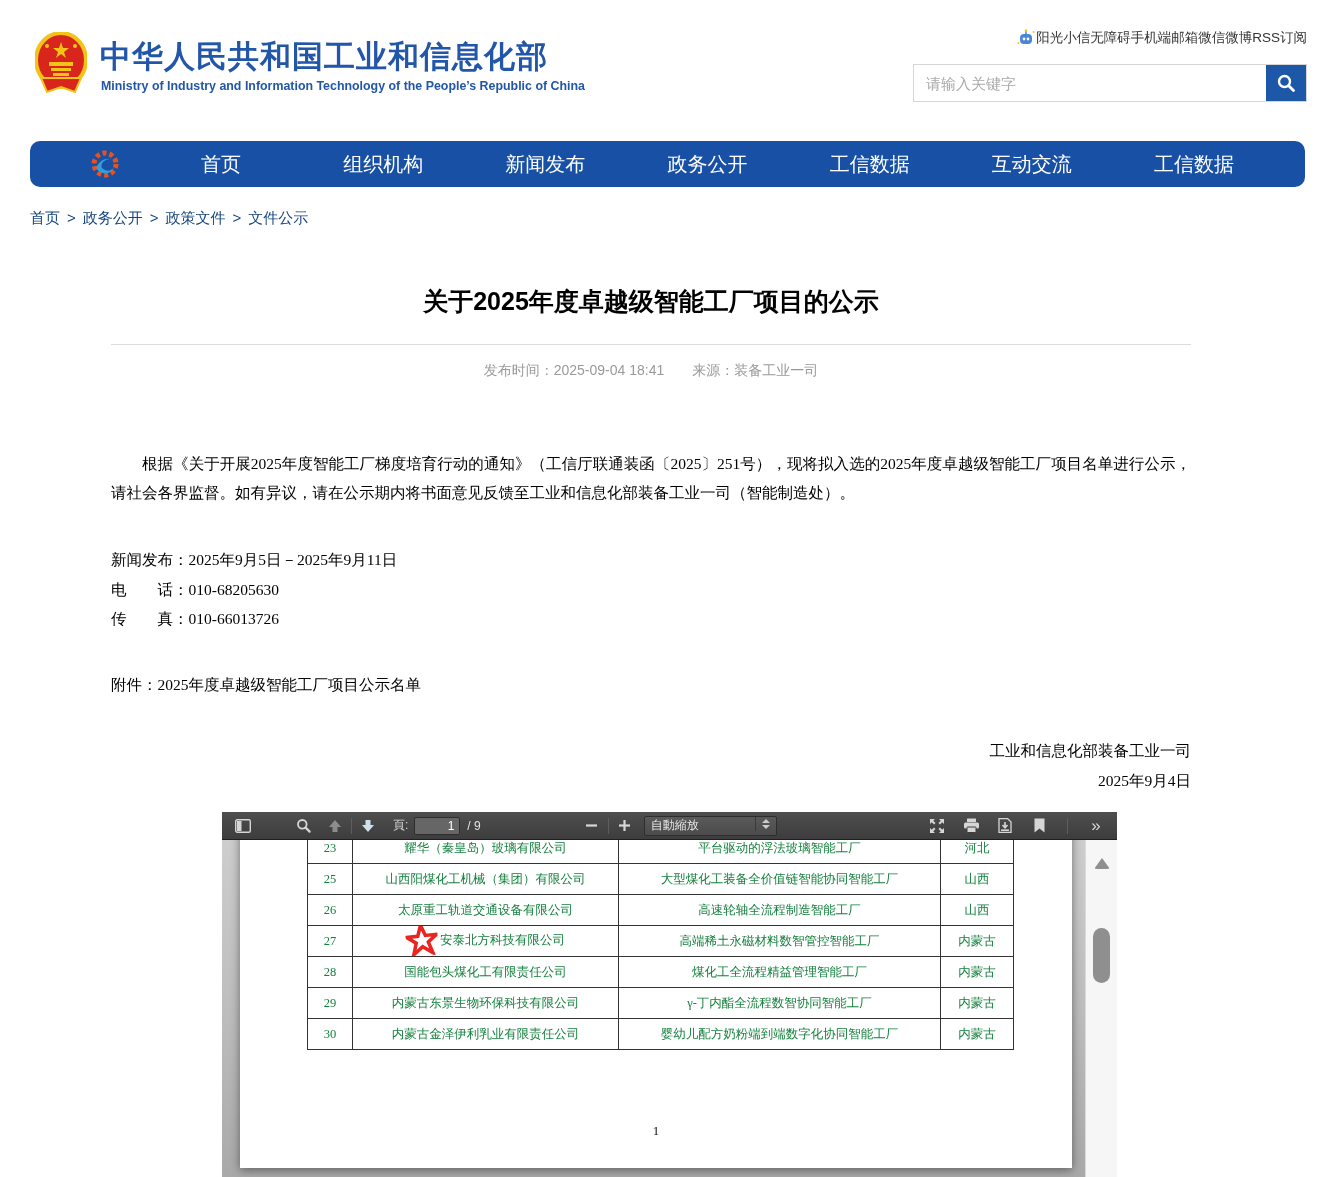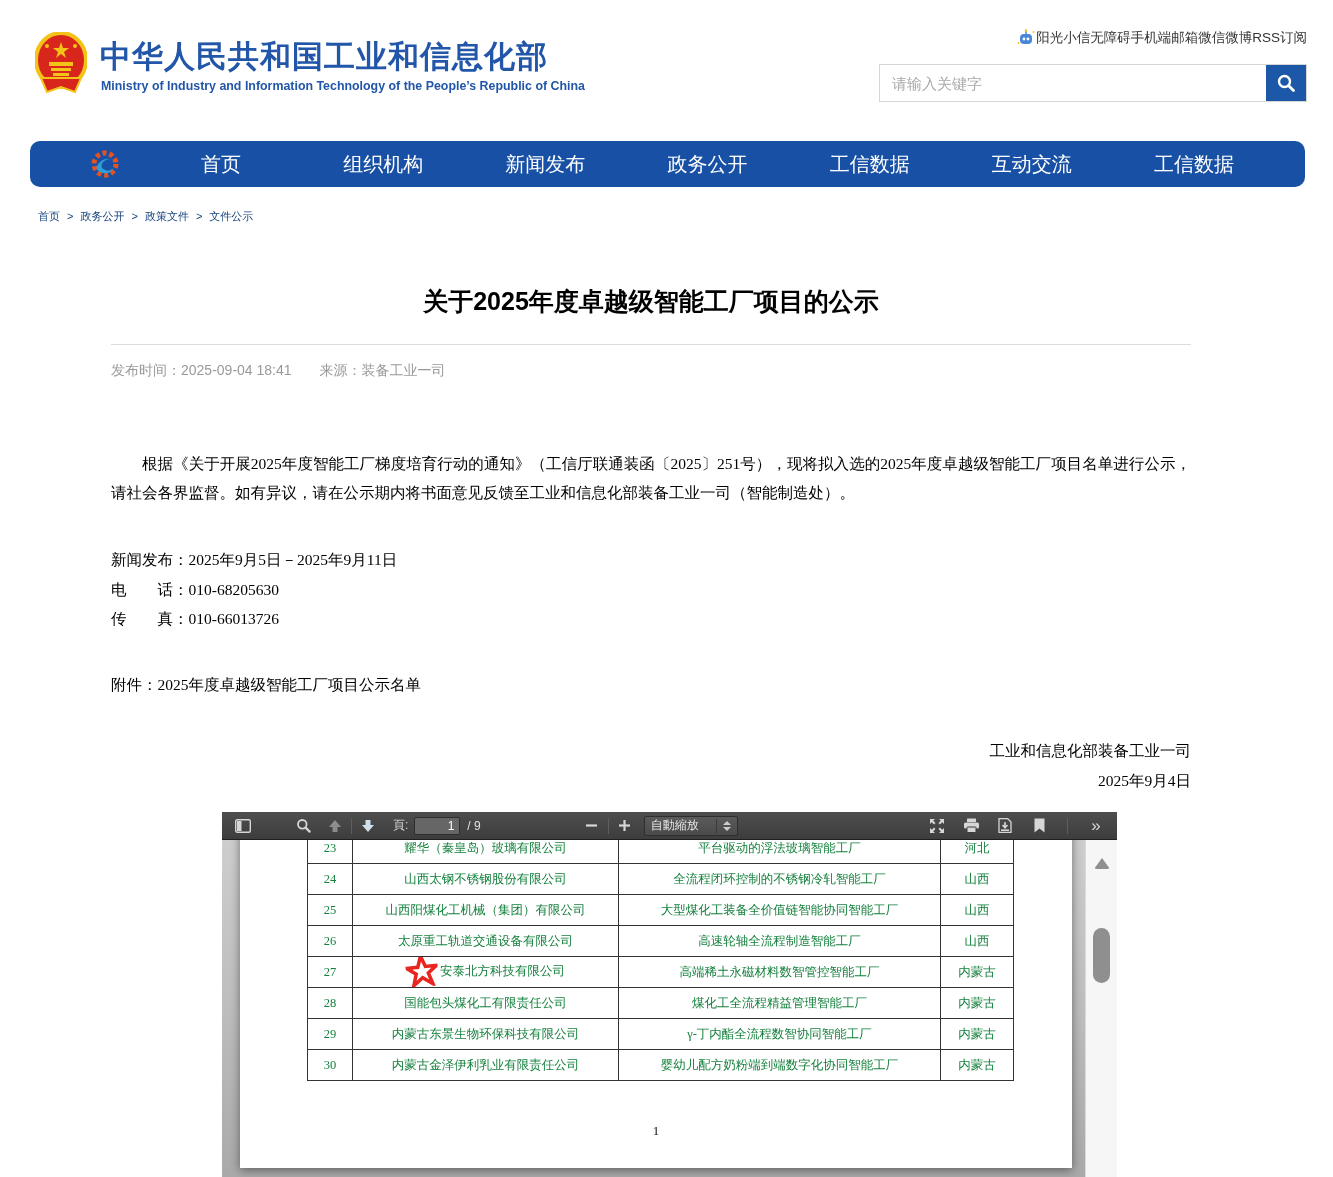--- a/index.html
+++ b/index.html
@@ -9,59 +9,59 @@
 
   
   .emblem { position:absolute; left:35px; top:32px; width:52px; height:64px; }
   .site-title { position:absolute; left:100px; top:36px; font-size:31px; font-weight:bold; color:#2256a8; letter-spacing:1px; white-space:nowrap; }
   .site-subtitle { position:absolute; left:101px; top:79px; font-size:12.4px; font-weight:bold; color:#2256a8; white-space:nowrap; }
 
   .top-links { position:absolute; top:28px; right:26px; display:flex; align-items:center; font-size:13.5px; color:#333; }
   .top-links a { color:#333; text-decoration:none; white-space:nowrap; }
   .robot-icon { width:20px; height:20px; display:inline-block; }
 
-  .search-box { position:absolute; top:64px; right:26px; width:428px; height:38px; border:1px solid #d6d6d6; display:flex; background:#fff; }
+  .search-box { position:absolute; top:64px; right:26px; width:394px; height:38px; border:1px solid #d6d6d6; display:flex; background:#fff; }
   .search-box input { flex:1; border:none; outline:none; padding:0 12px; font-size:15px; color:#333; font-family:"Liberation Sans",sans-serif; }
   .search-box input::placeholder { color:#a9a9a9; }
   .search-btn { width:40px; height:100%; background:#1c57a8; border:none; display:flex; align-items:center; justify-content:center; cursor:pointer; }
 
   
   .nav { position:absolute; left:30px; top:141px; width:1275px; height:46px; background:#1750a4; border-radius:10px; display:flex; align-items:center; padding:0 30px 0 60px; }
   .nav-logo { width:30px; height:30px; margin-right:20px; flex:none; }
   .nav-item { flex:1; text-align:center; color:#fff; font-size:20px; font-weight:500; cursor:pointer; white-space:nowrap; }
 
   
-  .breadcrumb { position:absolute; left:38px; top:209px; font-size:11px; color:#15437e; }
+  .breadcrumb { position:absolute; left:30px; top:209px; font-size:15px; color:#15437e; }
   .breadcrumb a { color:#15437e; text-decoration:none; }
   .breadcrumb .sep { margin:0 7px; color:#15437e; }
 
   
   .article { position:absolute; left:111px; top:255px; width:1080px; }
   .article-title { text-align:center; font-size:25px; font-weight:bold; color:#000; margin-top:30px; font-family:"Liberation Sans",sans-serif; }
   .article-divider { border:none; border-top:1px solid #dcdcdc; margin-top:26px; }
-  .article-meta { text-align:left; color:#999; font-size:14px; margin-top:17px; }
+  .article-meta { text-align:center; color:#999; font-size:14px; margin-top:17px; }
   .article-meta .gap { display:inline-block; width:28px; }
   .article-body { font-family:"Liberation Serif","DejaVu Serif",serif; color:#000; font-size:15.5px; }
   .para1 { margin-top:69px; line-height:29px; text-indent:2em; text-align:justify; }
   .info-lines { margin-top:38px; line-height:29.5px; white-space:pre-wrap; }
   .attachment { margin-top:41px; }
   .signer { margin-top:40px; text-align:right; line-height:30px; }
 
   
   .pdf-viewer { position:absolute; left:222px; top:812px; width:895px; height:365px; overflow:hidden; background:linear-gradient(to bottom,#d0d0d0 0%,#bdbdbd 55%,#a9a9a9 100%); }
   .pdf-toolbar { position:relative; z-index:5; height:28px; background:linear-gradient(#4e4e4e,#3d3d3d); border-bottom:1px solid #1f1f1f; display:flex; align-items:center; padding:0 10px; color:#e2e2e2; font-size:12px; }
   .tb-btn { background:none; border:none; padding:0; display:flex; align-items:center; justify-content:center; width:22px; height:22px; cursor:pointer; color:#d6d6d6; flex:none; }
   .tb-btn svg { display:block; }
   .tb-sep { width:1px; height:16px; background:#5e5e5e; margin:0 5px; flex:none; }
   .tb-dim { opacity:.55; }
   .page-label { margin-left:14px; color:#d6d6d6; flex:none; }
   .page-input { width:46px; height:18px; margin-left:6px; background:#666; border:1px solid #2e2e2e; border-radius:2px; color:#fff; text-align:right; padding-right:5px; font-size:12px; flex:none; font-family:"Liberation Sans",sans-serif; }
   .page-total { margin-left:7px; flex:none; }
   .zoom-out { margin-left:100px; }
-  .zoom-select { margin-left:8px; width:94px; height:20px; background:linear-gradient(#5a5a5a,#4b4b4b); border:1px solid #2e2e2e; border-radius:2px; display:flex; align-items:center; padding:0 6px; cursor:pointer; flex:none; }
+  .zoom-select { margin-left:8px; width:133px; height:20px; background:linear-gradient(#5a5a5a,#4b4b4b); border:1px solid #2e2e2e; border-radius:2px; display:flex; align-items:flex-start; padding:0 6px; cursor:pointer; flex:none; }
   .zoom-select .zs-label { flex:1; color:#e6e6e6; }
   .zs-arrows { display:flex; flex-direction:column; gap:2px; border-left:1px solid #3a3a3a; padding-left:6px; height:14px; justify-content:center; }
   .zs-arrows i { width:0; height:0; border-left:4px solid transparent; border-right:4px solid transparent; display:block; }
   .zs-arrows i.up { border-bottom:4px solid #ccc; }
   .zs-arrows i.dn { border-top:4px solid #ccc; }
   .tb-spacer { flex:1; }
   .tb-right { display:flex; align-items:center; gap:12px; flex:none; }
   .chevrons { font-size:17px; color:#d6d6d6; line-height:1; }
 
   .viewer-body { position:relative; height:337px; }
@@ -252,26 +252,20 @@
               <col class="c-province">
             </colgroup>
           <tbody>
               <tr>
                 <td class="c-no">23</td>
                 <td class="c-company">耀华（秦皇岛）玻璃有限公司</td>
                 <td class="c-project">平台驱动的浮法玻璃智能工厂</td>
                 <td class="c-province">河北</td>
               </tr>
               <tr>
-                <td class="c-no">24</td>
-                <td class="c-company">山西太钢不锈钢股份有限公司</td>
-                <td class="c-project">全流程闭环控制的不锈钢冷轧智能工厂</td>
-                <td class="c-province">山西</td>
-              </tr>
-              <tr>
                 <td class="c-no">25</td>
                 <td class="c-company">山西阳煤化工机械（集团）有限公司</td>
                 <td class="c-project">大型煤化工装备全价值链智能协同智能工厂</td>
                 <td class="c-province">山西</td>
               </tr>
               <tr>
                 <td class="c-no">26</td>
                 <td class="c-company">太原重工轨道交通设备有限公司</td>
                 <td class="c-project">高速轮轴全流程制造智能工厂</td>
                 <td class="c-province">山西</td>

